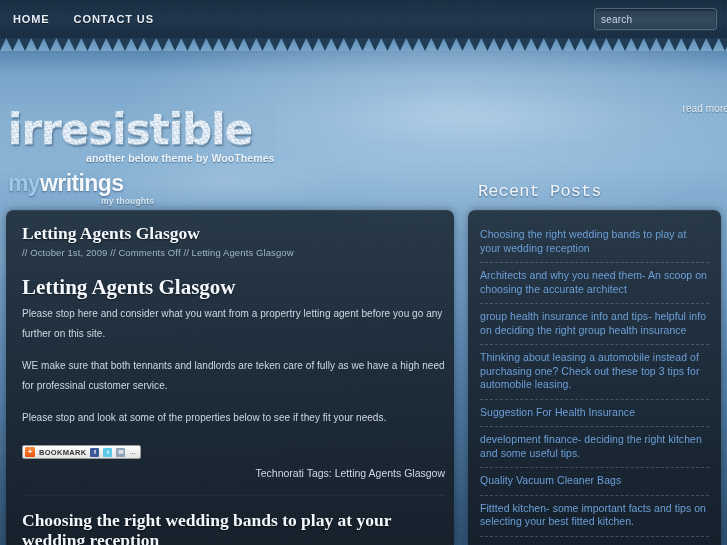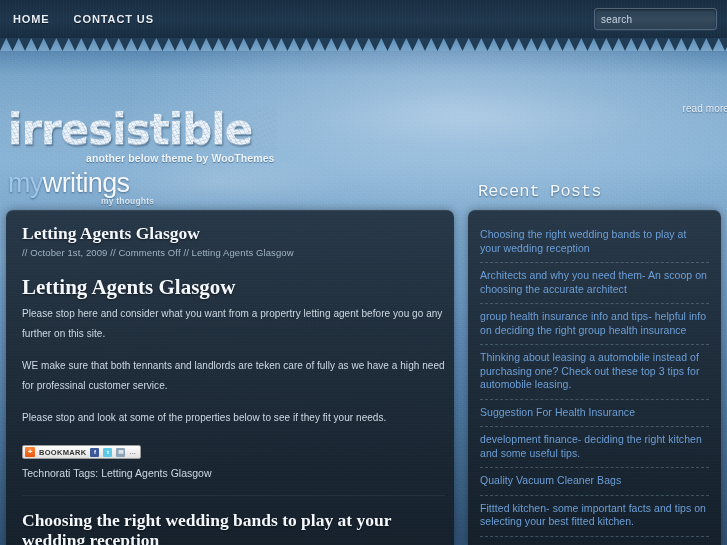--- a/index.html
+++ b/index.html
@@ -136,21 +136,21 @@
     font-size:10px; color:#e6eef6; text-decoration:none;
     text-shadow:0 1px 1px rgba(40,70,100,.55);
     letter-spacing:.1px;
   }
 
   
   #mywritings {
     position:absolute; left:8px; top:170px; z-index:10;
   }
   #mywritings .mw-line{
-    font-size:27px; font-weight:normal; line-height:27px; letter-spacing:-.6px;
+    font-size:23px; font-weight:bold; line-height:27px; letter-spacing:-.6px;
     text-shadow:0 1px 2px rgba(25,55,85,.55);
   }
   #mywritings .mw-my{ color:#9fc7ea; }
   #mywritings .mw-writings{ color:#f4f8fc; }
   #mywritings .mw-sub{
     font-size:8.5px; color:#dce8f2; font-weight:bold;
     margin-left:57px; margin-top:-1px; letter-spacing:.2px;
     text-shadow:0 1px 1px rgba(30,60,90,.5);
     padding-left:36px;
   }
@@ -219,21 +219,21 @@
     color:#fff;font-size:8px;font-weight:bold;line-height:10px;
     text-align:center;
   }
   .bm-label{ font-size:7.5px; font-weight:bold; color:#333; letter-spacing:.3px; }
   .bm-ico{ width:9px;height:9px;border-radius:1px; font-size:6px; color:#fff;
            line-height:9px; text-align:center; font-weight:bold; }
   .bm-fb{ background:#3b5998; }
   .bm-tw{ background:#5dc8e8; }
   .bm-em{ background:#8ea3b5; }
   .bm-more{ font-size:8px; color:#555; line-height:6px; }
-  .tech-tags{ font-size:10.5px; color:#cdd9e3; line-height:15px; }
+  .tech-tags{ font-size:10.5px; color:#cdd9e3; line-height:15px;text-align:right; }
 
   
   #sidebar-panel{
     position:absolute; left:468px; top:210px;
     width:253px; height:335px;
     border-radius:7px 7px 0 0;
     background:
       linear-gradient(180deg, rgba(30,44,58,.90) 0%, rgba(25,37,49,.93) 50%, rgba(19,29,39,.95) 100%);
     box-shadow:inset 0 1px 0 rgba(255,255,255,.07), 0 0 10px rgba(0,0,0,.35);
     overflow:hidden; z-index:12;

